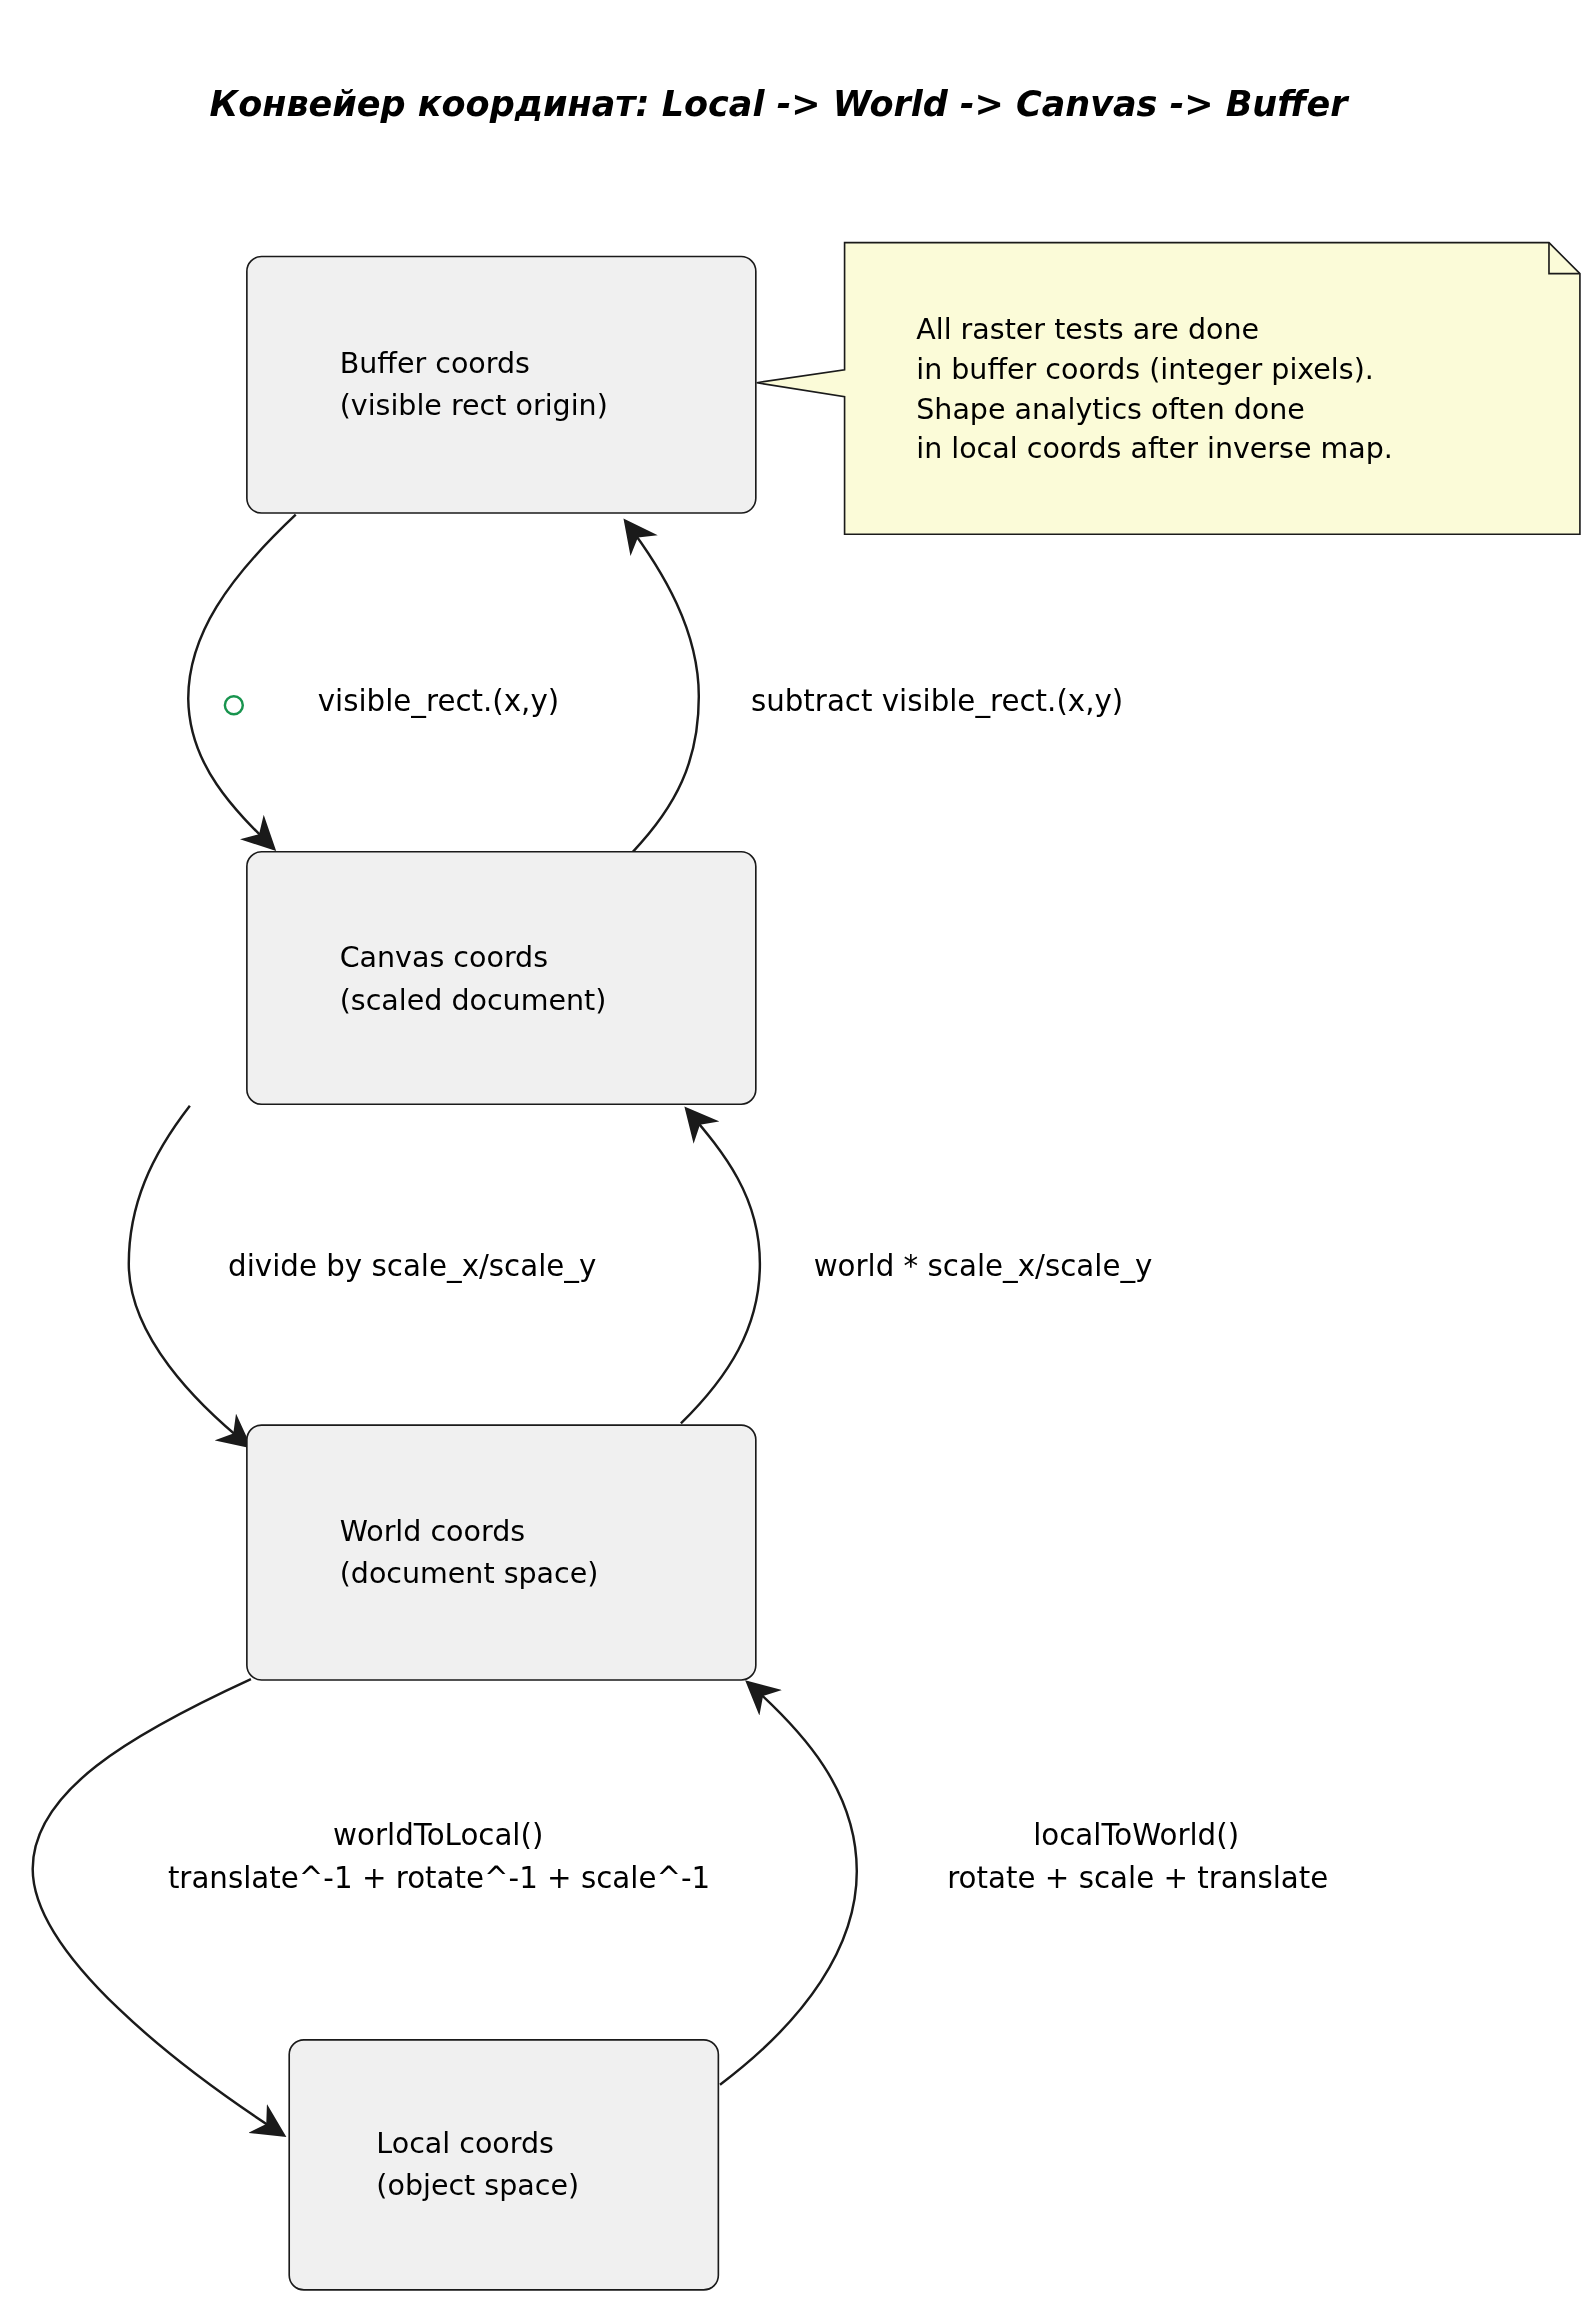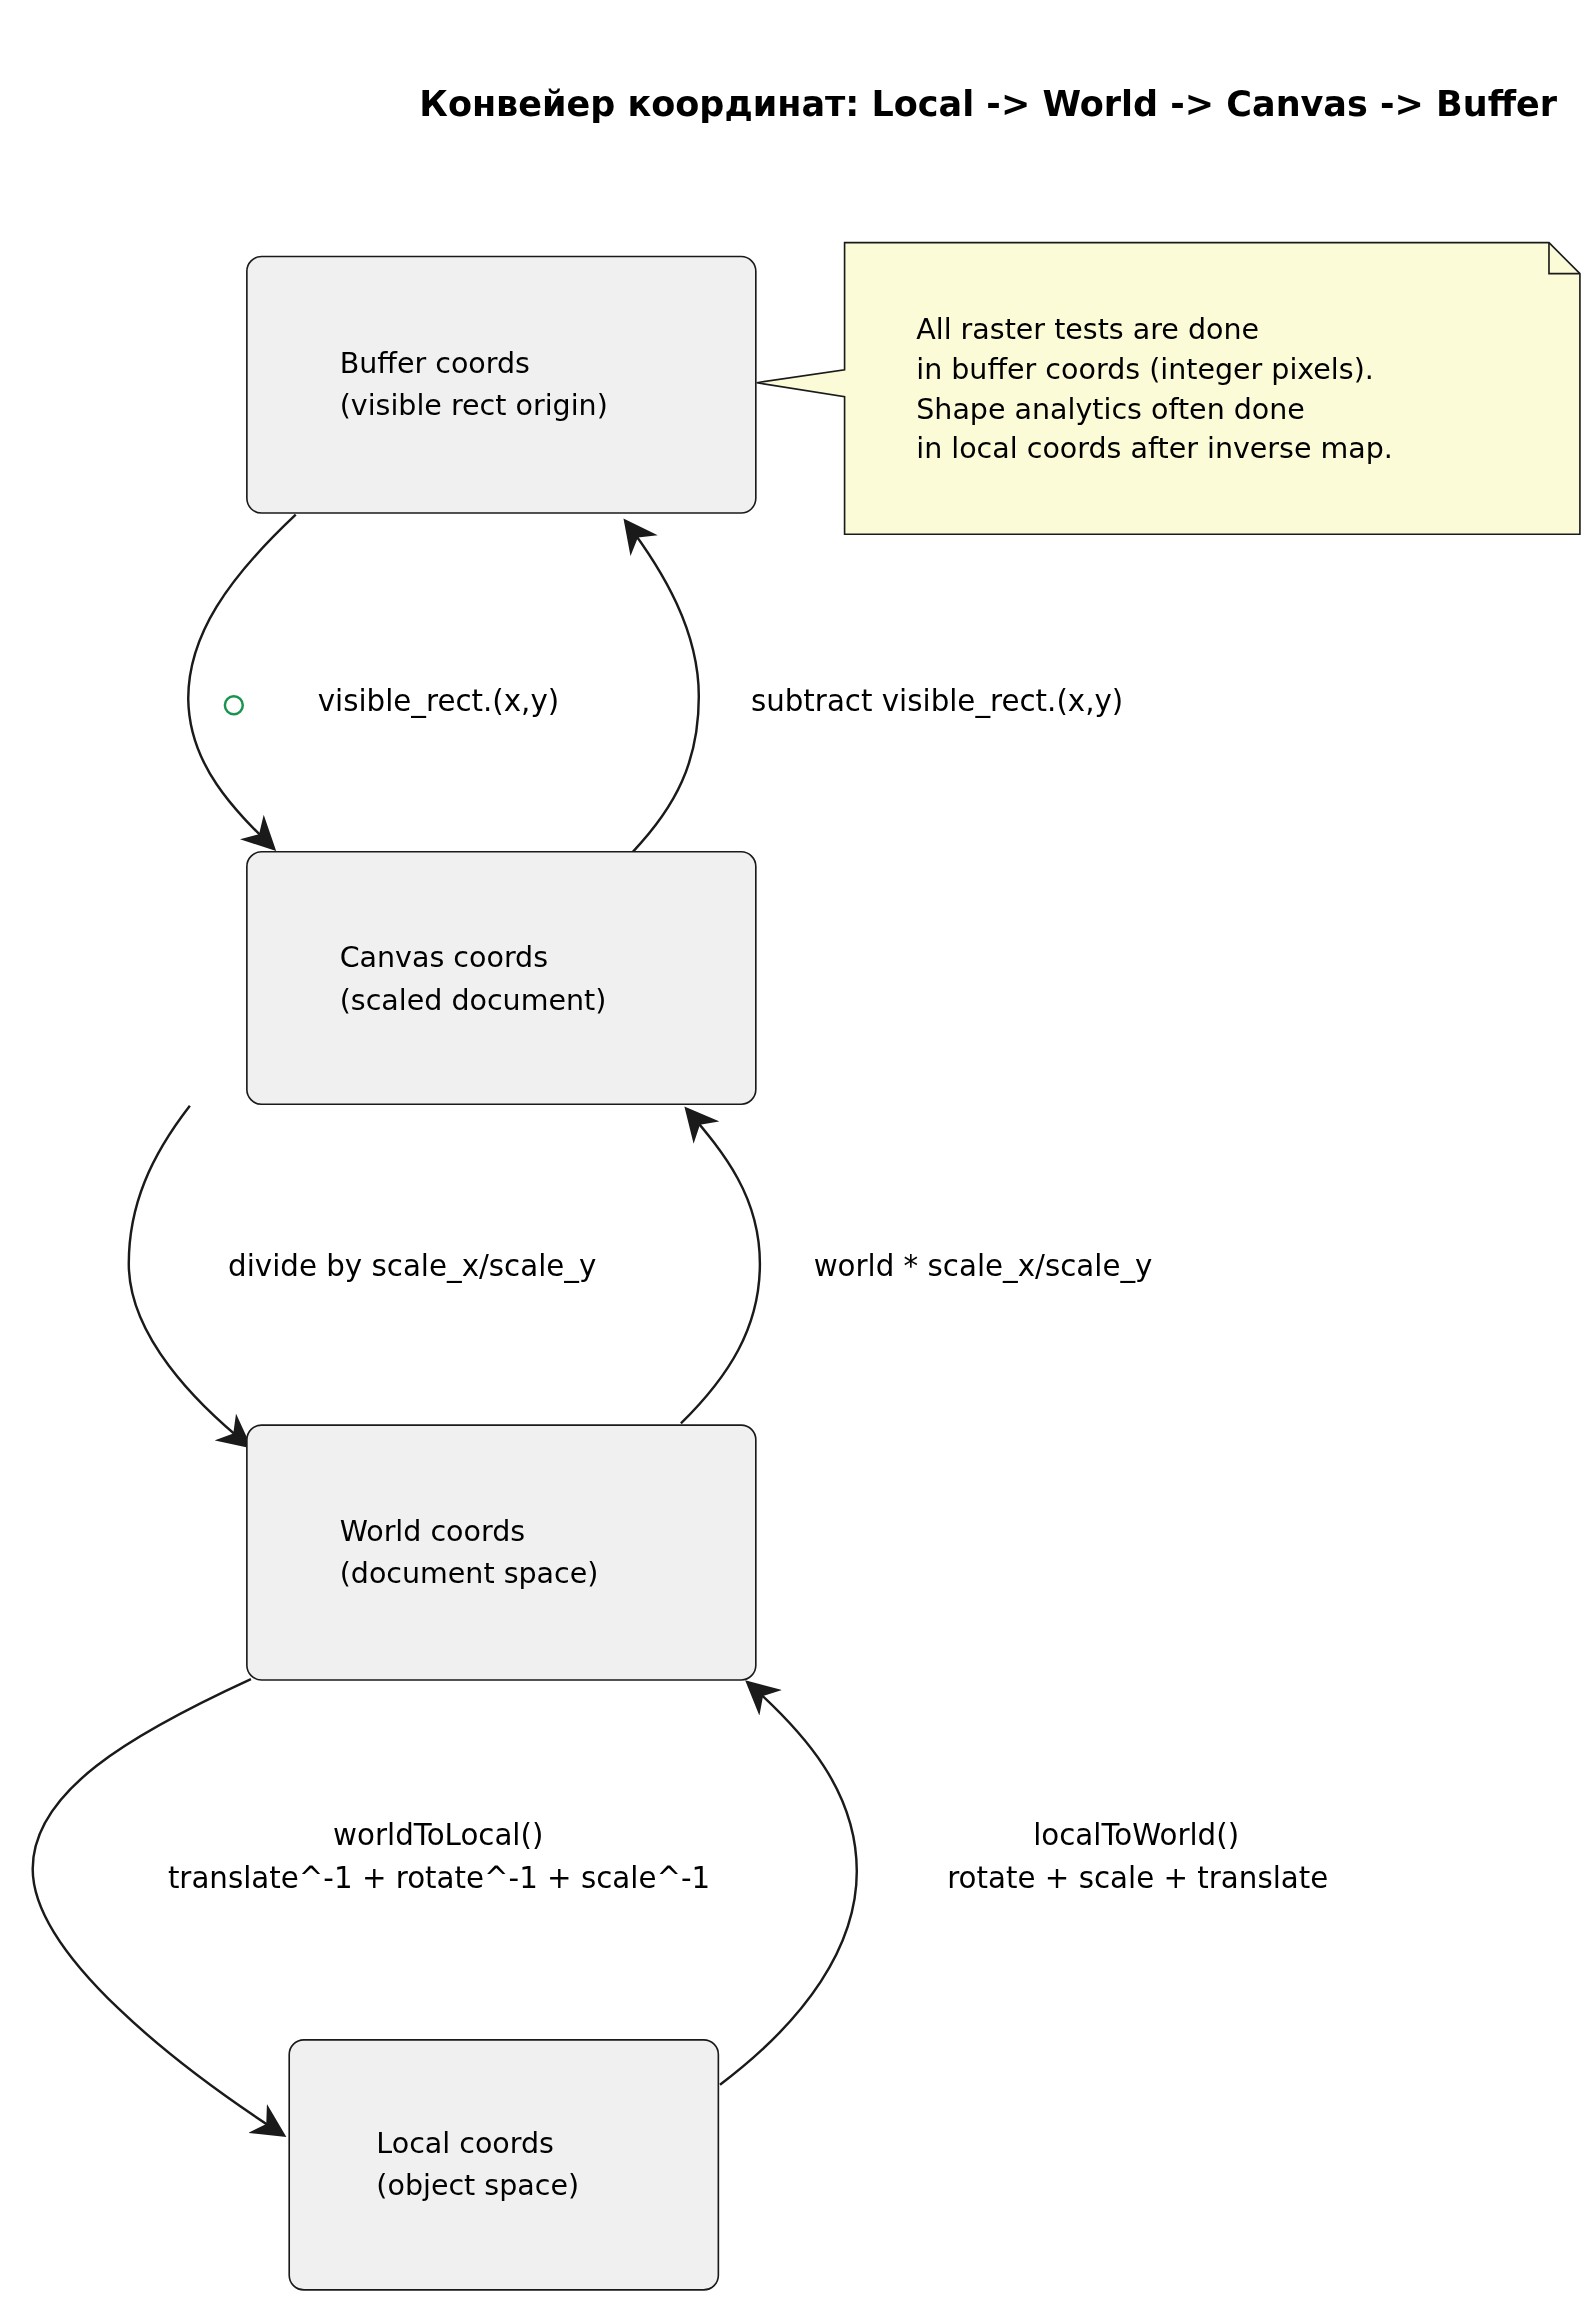--- a/index.html
+++ b/index.html
@@ -13,26 +13,27 @@
     width: 1589px;
     height: 2307px;
     background: #ffffff;
     overflow: hidden;
   }
   .title {
     position: absolute;
     top: 84px;
     left: 0;
     width: 1557px;
-    text-align: right;
+    text-align: center;
     font-size: 35px;
     font-weight: bold;
     color: #000000;
     letter-spacing: 0px;
     white-space: nowrap;
+    font-style: italic;
   }
   svg.diagram {
     position: absolute;
     top: 0;
     left: 0;
   }
   .node-rect {
     stroke: #1a1a1a;
     stroke-width: 2;
   }

